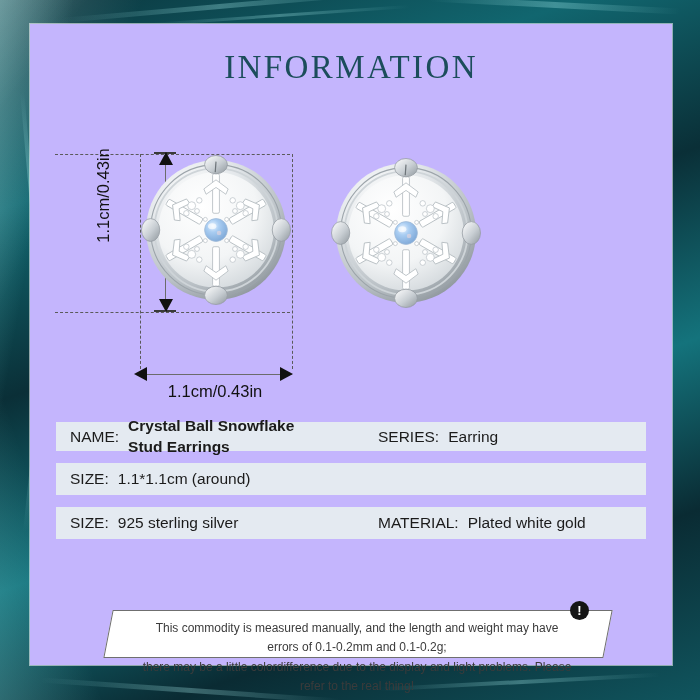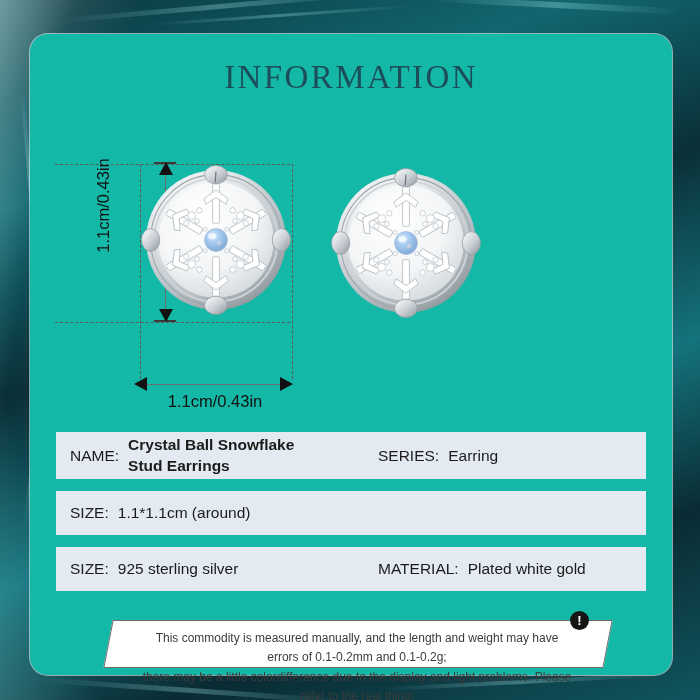--- a/index.html
+++ b/index.html
@@ -19,22 +19,22 @@
   .silk-streak{position:absolute;background:linear-gradient(90deg,rgba(0,0,0,0),rgba(175,245,245,.30),rgba(0,0,0,0));}
   .s1{top:4px;left:60px;width:320px;height:5px;transform:rotate(-5deg);}
   .s2{top:14px;left:150px;width:260px;height:3px;transform:rotate(-4deg);}
   .s3{top:2px;left:430px;width:250px;height:6px;transform:rotate(3deg);}
   .s4{top:688px;left:40px;width:300px;height:5px;transform:rotate(4deg);}
   .s5{top:680px;left:380px;width:280px;height:4px;transform:rotate(-3deg);}
   .s6{top:180px;left:-60px;width:180px;height:4px;transform:rotate(85deg);}
   .s7{top:430px;left:-64px;width:200px;height:5px;transform:rotate(96deg);}
 
   
-  #canvas{position:absolute;left:30px;top:34px;width:642px;height:641px;
-          background:#14b8a6;box-shadow:0 0 0 1px rgba(255,255,255,.55);border-radius:18px;}
+  #canvas{position:absolute;left:30px;top:24px;width:642px;height:641px;
+          background:#c4b5fd;box-shadow:0 0 0 1px rgba(255,255,255,.55);}
 
   
   #title{position:absolute;left:0;top:25px;width:642px;text-align:center;
     font-family:"Liberation Serif","DejaVu Serif",serif;
     font-size:33px;letter-spacing:2.4px;color:#1c4d5b;white-space:nowrap;}
 
   
   #diagram{position:absolute;left:0;top:100px;width:642px;height:290px;}
 
   .dash-h{position:absolute;height:0;border-top:1px dashed #5a5a5a;}
@@ -58,22 +58,22 @@
     font-size:16.5px;color:#111;white-space:nowrap;}
 
   
   .stud{position:absolute;width:152px;height:152px;border-radius:50%;}
   #stud-left{left:110px;top:30px;}
   #stud-right{left:300px;top:33px;}
   .stud svg{display:block;width:100%;height:100%;}
 
   
   #spec{position:absolute;left:26px;top:398px;width:590px;}
-  .spec-row{position:relative;height:44px;background:#e4eaf1;margin-bottom:12px;}
-  .spec-row.tall{height:47px;padding-left:33px;}
+  .spec-row{position:relative;height:32px;background:#e4eaf1;margin-bottom:12px;}
+  .spec-row.tall{height:29px;padding-left:33px;}
   .cell{position:absolute;top:0;height:100%;display:flex;align-items:center;}
   .cell.two-line{align-items:center;}
   .c-left{left:14px;}
   .c-right{left:322px;align-items:center;}
   .lbl{font-size:15.5px;color:#1b1b1b;white-space:nowrap;}
   .val{font-size:15.5px;color:#1b1b1b;margin-left:9px;}
   .val.wrap{line-height:1.32;font-weight:bold;}
 
   
   #note-wrap{position:absolute;left:78px;top:586px;width:500px;height:48px;}

